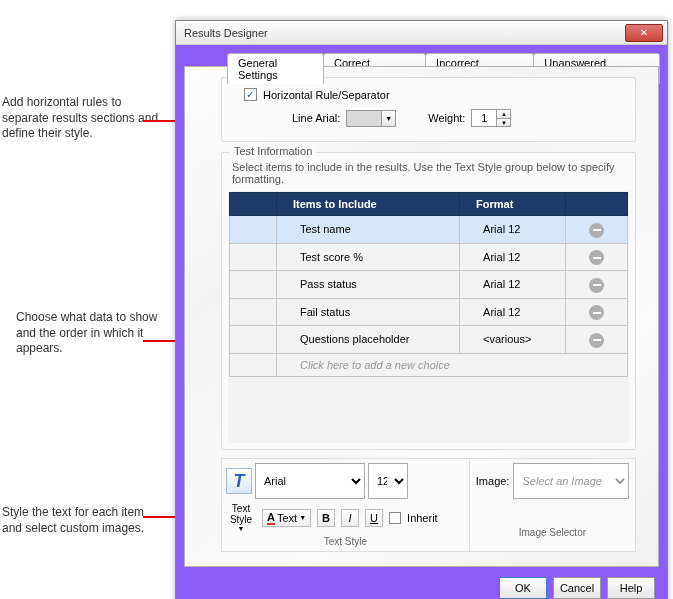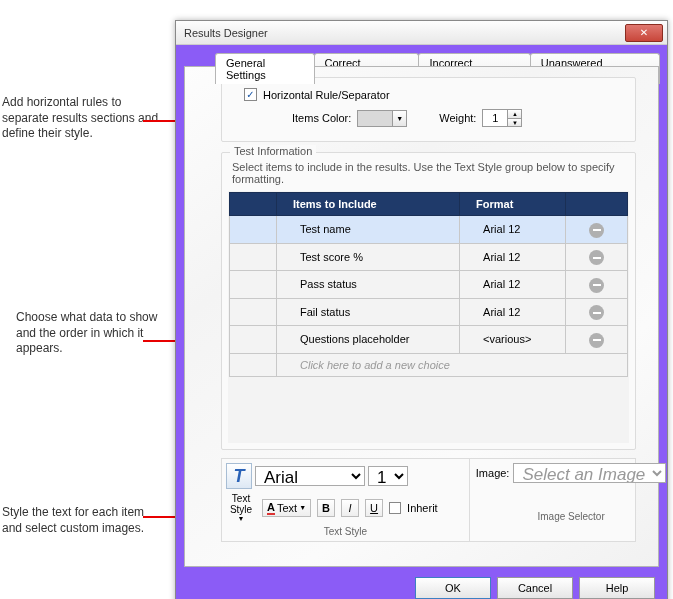--- a/index.html
+++ b/index.html
@@ -20,21 +20,21 @@
   .b3 { top: 487px; left: 228px; width: 8px; height: 60px; }
   .b3b { position: absolute; top: 516px; left: 143px; width: 85px; height: 0; border-top: 2px solid #e80000; }
   
   
   .dialog { position: absolute; left: 175px; top: 20px; width: 493px; height: 588px; border: 1px solid #888; background: #8b5cf6; box-shadow: 0 0 6px rgba(0,0,0,.3); }
   .titlebar { height: 24px; background: linear-gradient(#fdfdfd,#e8e8e8); border-bottom: 1px solid #ccc; display: flex; align-items: center; padding: 0 4px; }
   .titlebar-text { flex: 1; padding-left: 4px; color: #333; }
   .close-btn { width: 38px; height: 18px; background: linear-gradient(#e07870,#c8463a); border: 1px solid #8a2c20; border-radius: 2px; display: flex; align-items: center; justify-content: center; color: #fff; font-size: 10px; cursor: pointer; }
   
   
-  .tabrow { display: flex; gap: 0; padding: 8px 8px 0 31px; margin-left: 8px; }
+  .tabrow { display: flex; gap: 0; padding: 8px 8px 0 51px; }
   .tab { border: 1px solid #b5b5b5; border-bottom: none; padding: 3px 10px; background: linear-gradient(#fdfdfd,#eee); font-size: 11px; border-radius: 3px 3px 0 0; margin-right: -1px; cursor: pointer; }
   .tab.active { background: #fff; position: relative; z-index: 2; }
   
   .tabpage { position: absolute; left: 8px; top: 45px; right: 8px; bottom: 40px; border: 1px solid #b5b5b5; background: linear-gradient(145deg,#fdfdfd 0%,#f4f4f4 30%,#fbfbfb 70%,#f1f1f1 100%); }
   
   .group { margin: 10px 22px 8px 36px; border: 1px solid #dcdcdc; border-radius: 2px; padding: 6px 10px 10px 10px; position: relative; background: #fafafa; }
   .group-title { position: absolute; top: -8px; left: 8px; background: #fafafa; padding: 0 4px; color: #555; font-size: 11px; }
   
   .row { display: flex; align-items: center; gap: 6px; padding: 4px 0 4px 12px; }
   
@@ -60,30 +60,30 @@
   .remove-icon::after { content: ""; width: 8px; height: 2px; background: #fff; }
   .addrow td { color: #999; font-style: italic; }
   .tablewrap { height: 252px; background: #f3f3f3; border: 1px solid transparent; overflow: hidden; }
   
   
   .tspanel { margin: 6px 22px 0 36px; display: flex; border: 1px solid #dcdcdc; background: #fafafa; }
   .ts-left { flex: 0 0 60%; border-right: 1px solid #dcdcdc; padding: 4px; }
   .ts-right { flex: 1; padding: 4px 6px; }
   .ts-header { display: flex; gap: 3px; align-items: center; }
   .ts-icon { width: 26px; height: 26px; background: linear-gradient(#fff,#dde8f4); border: 1px solid #a7bdd4; display: flex; align-items: center; justify-content: center; color: #2a62b7; font-size: 18px; font-weight: bold; font-style: italic; }
-  .ts-select { height: 20px; border: 1px solid #aaa; background: #fff; font-size: 17px; padding: 0 4px; }
+  .ts-select { height: 36px; border: 1px solid #aaa; background: #fff; font-size: 11px; padding: 0 4px; }
   .font-sel { width: 110px; }
   .size-sel { width: 40px; }
   .ts-row2 { display: flex; gap: 6px; align-items: center; padding: 4px 0 0 0; }
   .tinybtn { width: 18px; height: 18px; border: 1px solid #bbb; display: inline-flex; align-items: center; justify-content: center; background: linear-gradient(#fff,#eee); font-size: 11px; }
   .panel-label { text-align: center; color: #666; font-size: 10px; padding-top: 3px; }
   
   
   .footer { position: absolute; bottom: 8px; right: 12px; display: flex; gap: 6px; }
-  .btn { width: 76px; height: 22px; border: 1px solid #999; background: linear-gradient(#fff,#e6e6e6); font-size: 11px; cursor: pointer; }
+  .btn { width: 48px; height: 22px; border: 1px solid #999; background: linear-gradient(#fff,#e6e6e6); font-size: 11px; cursor: pointer; }
   .btn.primary { border-color: #3d7fc3; }
 </style>
 </head>
 <body>
 
 <div class="annotation ann1">Add horizontal rules to separate results sections and define their style.</div>
 <div class="annotation ann2">Choose what data to show and the order in which it appears.</div>
 <div class="annotation ann3">Style the text for each item and select custom images.</div>
 
 <div class="b1b"></div>
@@ -110,21 +110,21 @@
 
   <div class="tabpage">
 
     <div class="group">
       <div class="group-title">Results Display</div>
       <div class="row">
         <span class="checkbox">✓</span>
         <span>Horizontal Rule/Separator</span>
       </div>
       <div class="row" style="padding-left:60px;">
-        <span>Items Color:</span>
+        <span>Line Arial:</span>
         <span style="display:inline-flex;">
           <span class="colorswatch"></span>
           <span class="dd">▼</span>
         </span>
         <span style="width:20px;"></span>
         <span>Weight:</span>
         <span class="spinner">
           <input value="1" style="">
           <span class="spin-btns">
             <div>▲</div>

